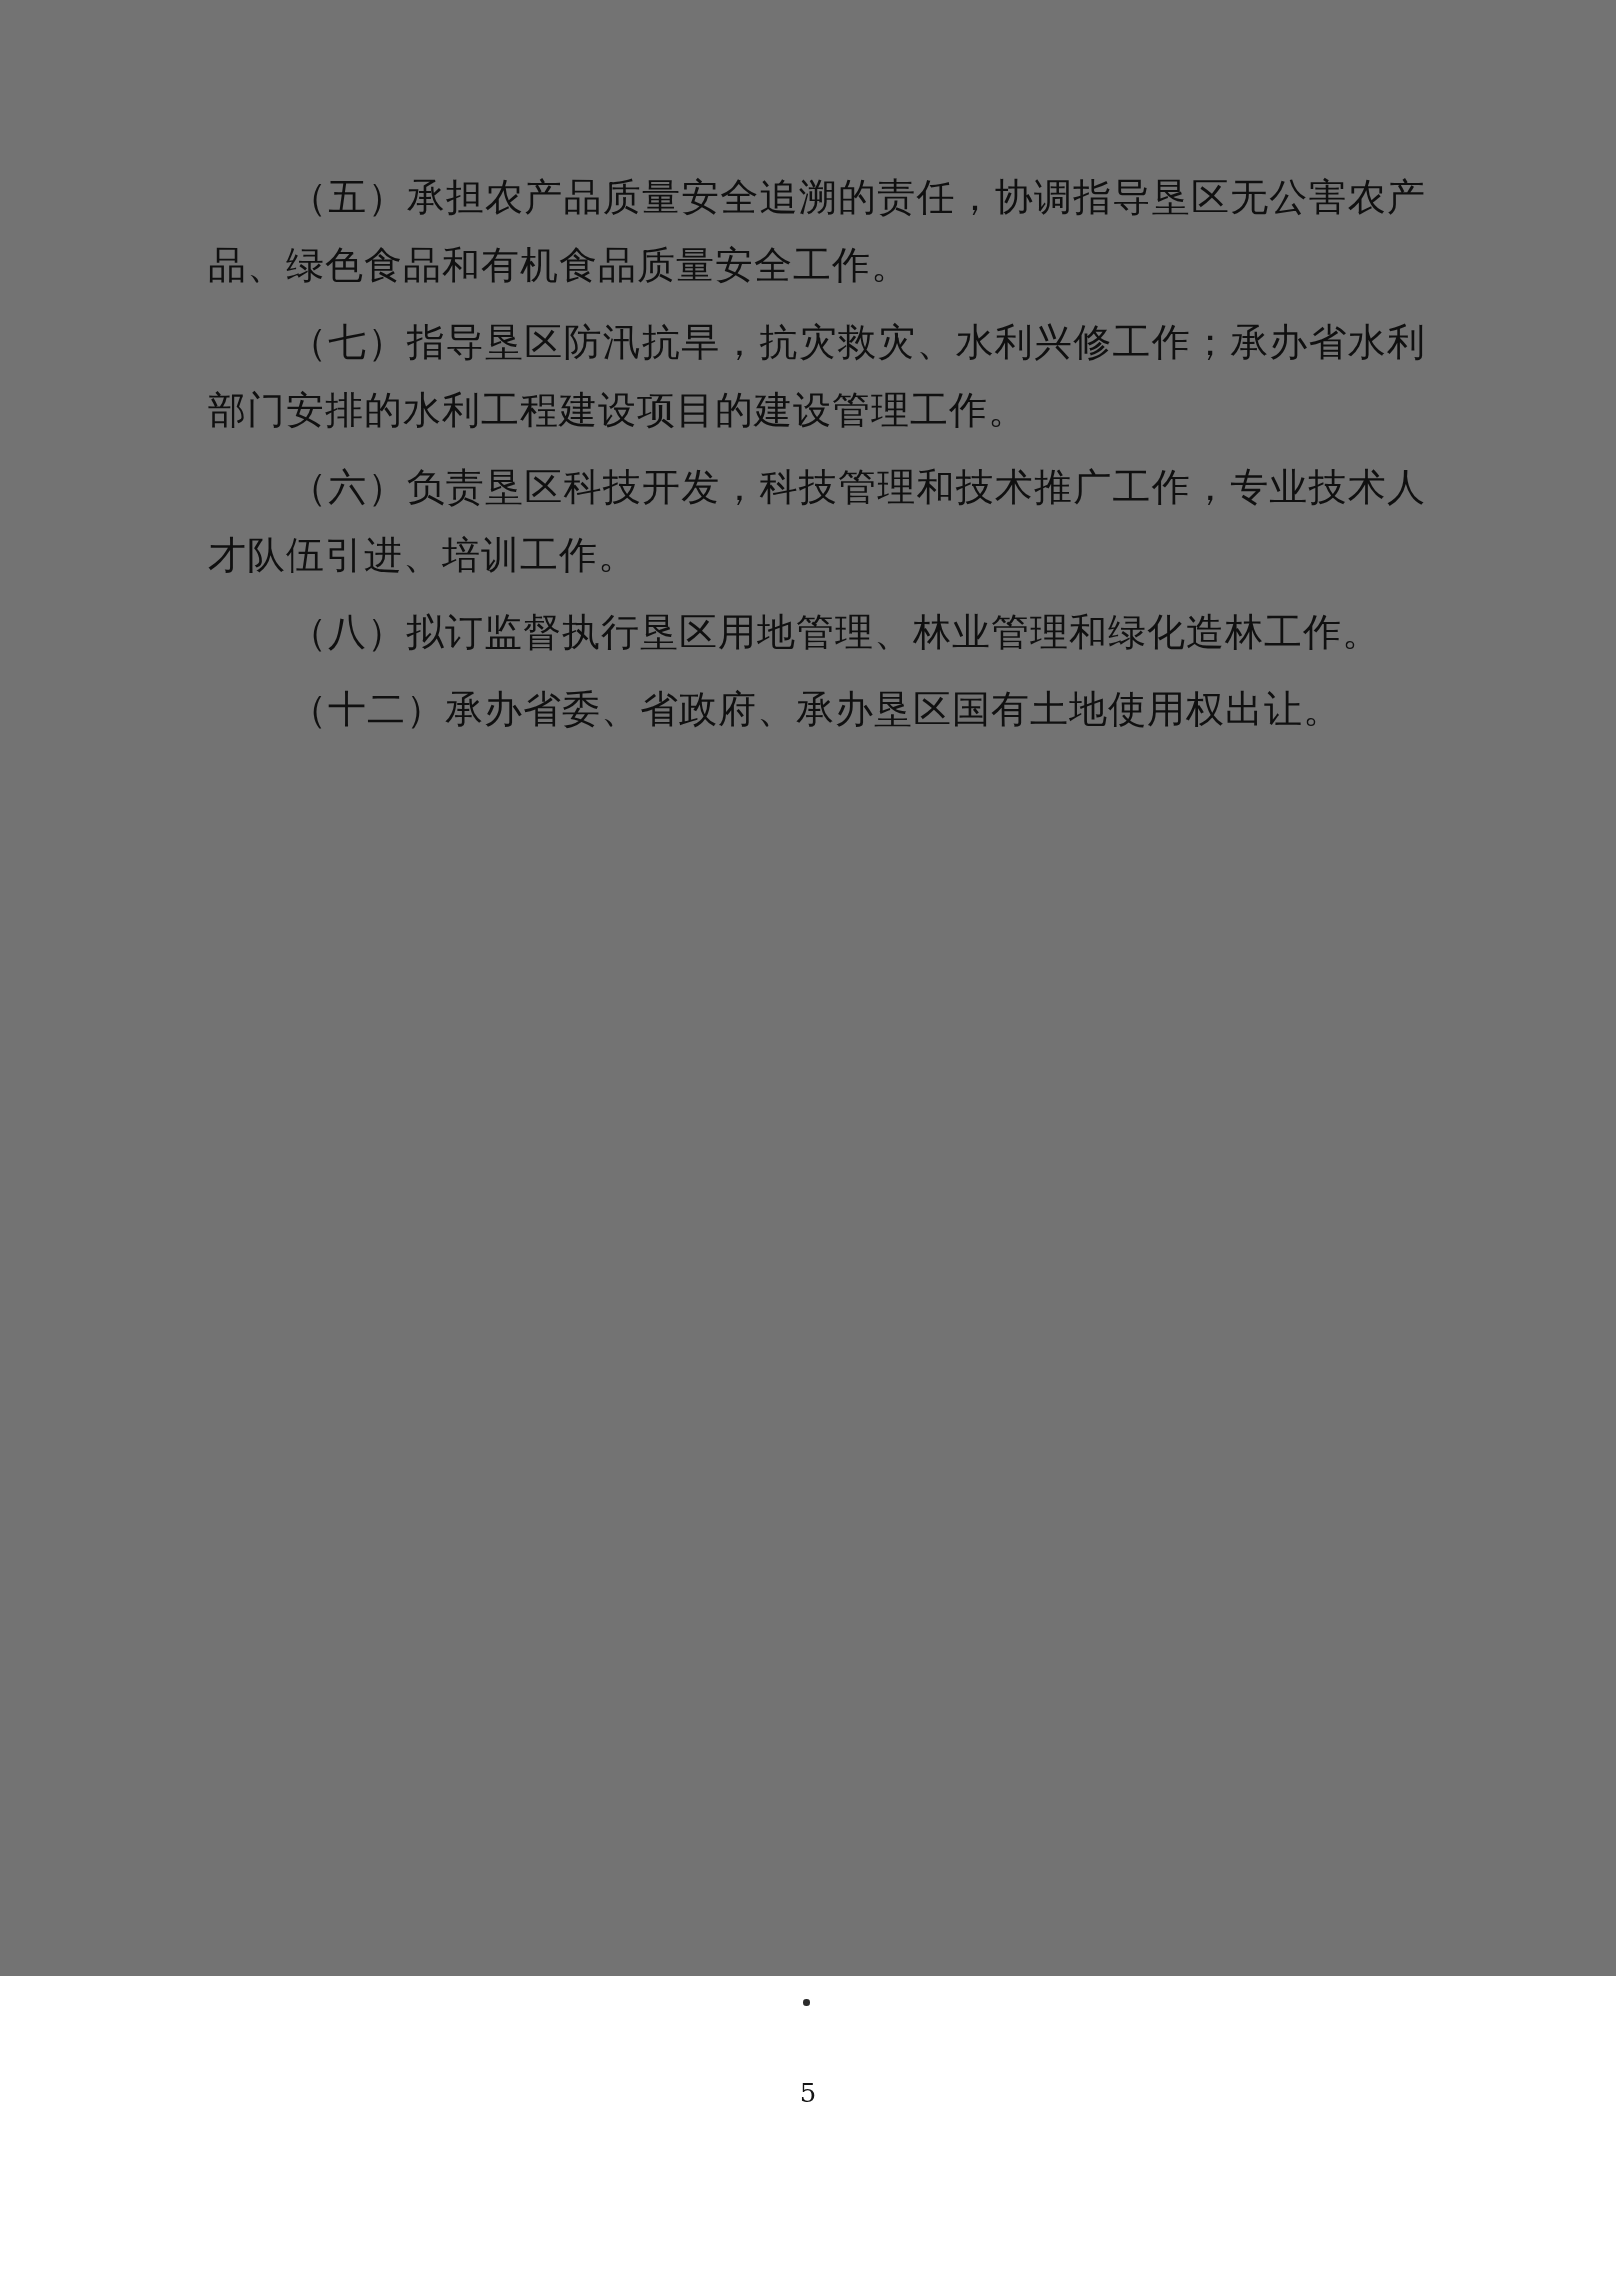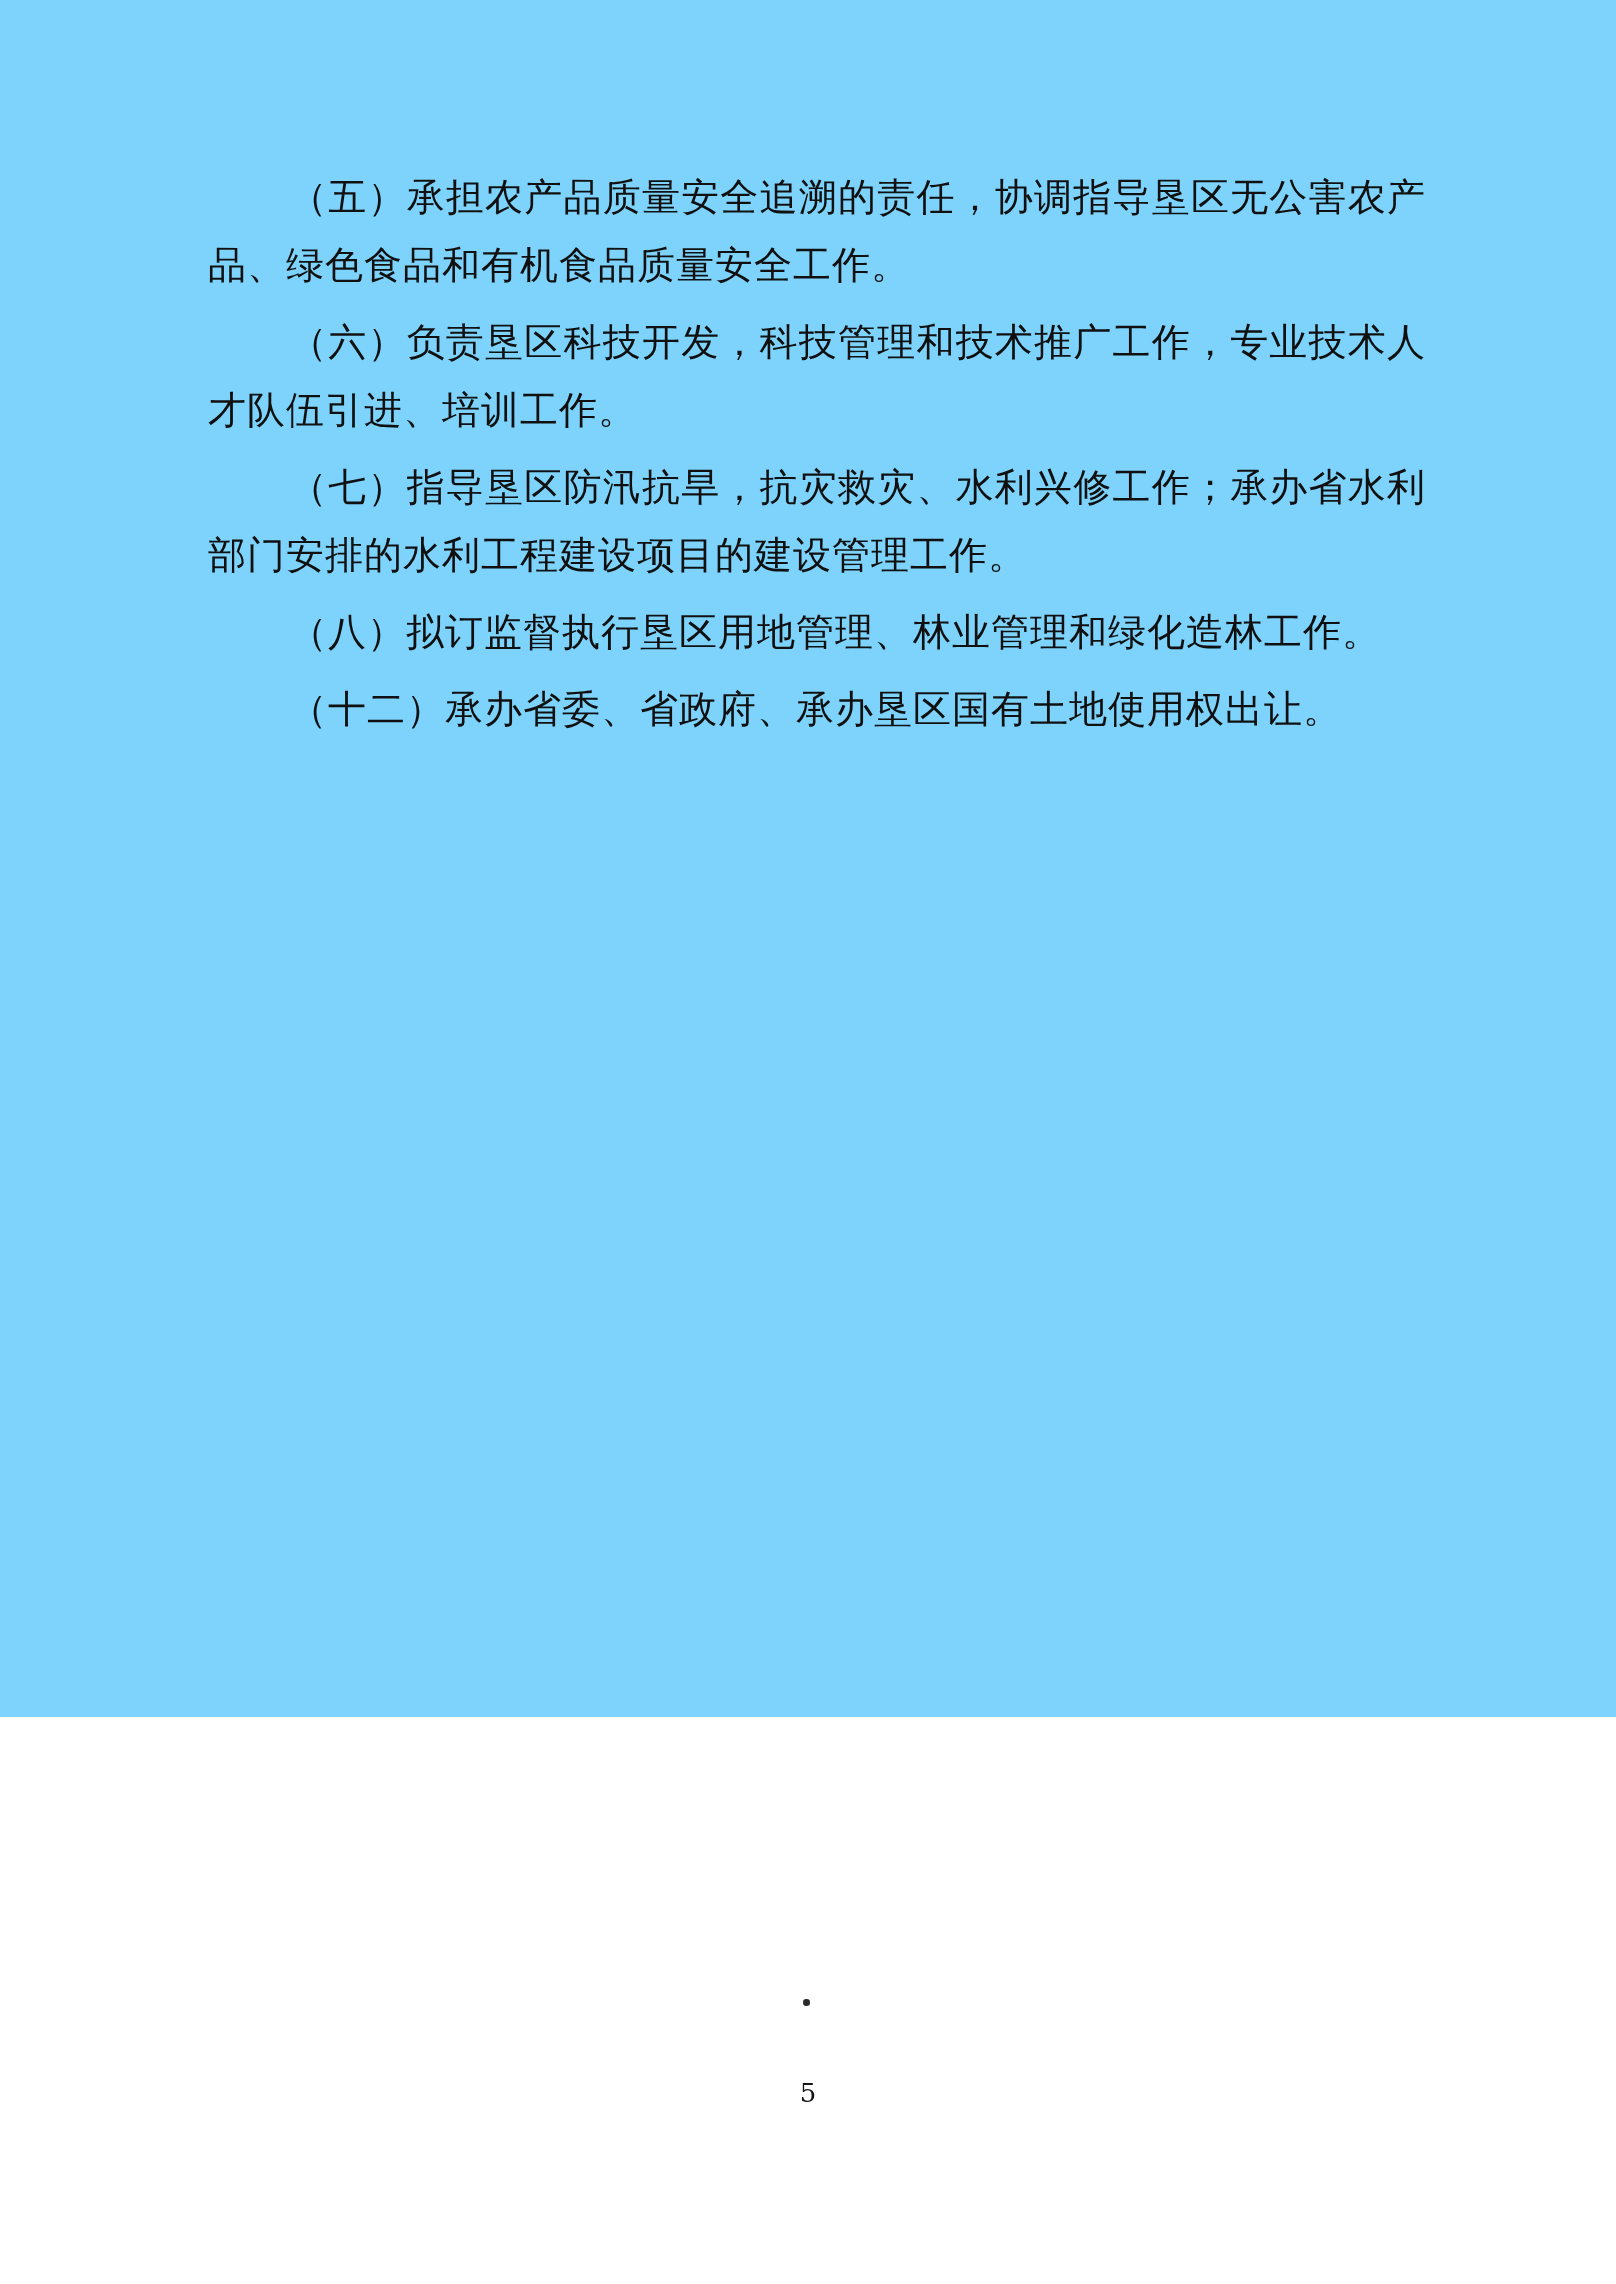--- a/index.html
+++ b/index.html
@@ -13,22 +13,22 @@
     font-family: "DejaVu Serif", "Liberation Serif", serif;
     color: #0d0d0d;
     position: relative;
     overflow: hidden;
   }
   .page {
     position: absolute;
     top: 0;
     left: 0;
     width: 1616px;
-    height: 1717px;
-    background: #7dd3fc;
+    height: 1976px;
+    background: #737373;
   }
   .content {
     position: absolute;
     left: 208px;
     top: 163px;
     width: 1218px;
   }
   .para {
     font-size: 38px;
     line-height: 68px;
@@ -66,22 +66,22 @@
     font-family: "DejaVu Serif", "Liberation Serif", serif;
   }
 </style>
 </head>
 <body>
 
 <div class="page">
 
   <div class="content">
     <p class="para">（五）承担农产品质量安全追溯的责任，协调指导垦区无公害农产品、绿色食品和有机食品质量安全工作。</p>
+    <p class="para">（七）指导垦区防汛抗旱，抗灾救灾、水利兴修工作；承办省水利部门安排的水利工程建设项目的建设管理工作。</p>
     <p class="para">（六）负责垦区科技开发，科技管理和技术推广工作，专业技术人才队伍引进、培训工作。</p>
-    <p class="para">（七）指导垦区防汛抗旱，抗灾救灾、水利兴修工作；承办省水利部门安排的水利工程建设项目的建设管理工作。</p>
     <p class="para">（八）拟订监督执行垦区用地管理、林业管理和绿化造林工作。</p>
     <p class="para">（十二）承办省委、省政府、承办垦区国有土地使用权出让。</p>
   </div>
 
   <div class="footer-dot"></div>
 
   <div class="page-footer">
     <span class="page-number">5</span>
   </div>
 

